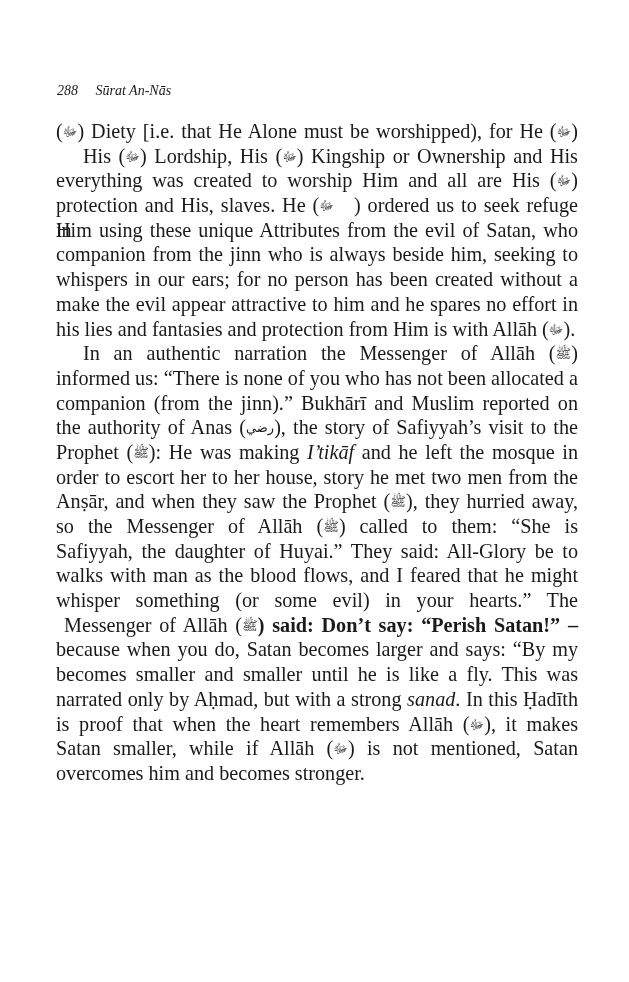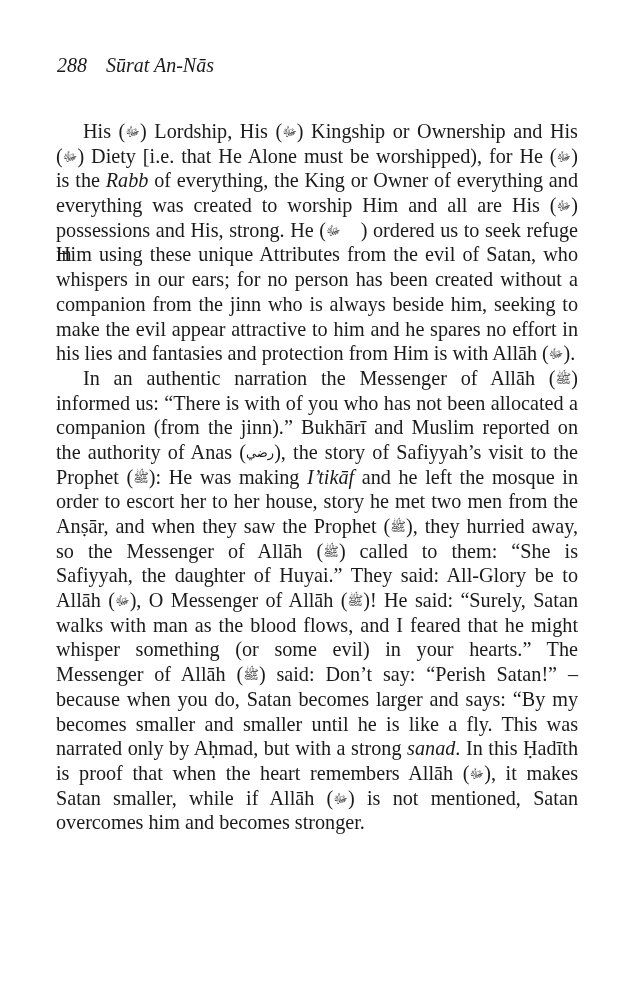--- a/index.html
+++ b/index.html
@@ -11,22 +11,22 @@
       width: 629px;
       height: 982px;
       position: relative;
       overflow: hidden;
       color: #1a1a1a;
       font-family: "Liberation Serif", serif;
     }
     .running-head {
       position: absolute;
       left: 57px;
-      top: 54px;
-      font-size: 20px;
+      top: 80px;
+      font-size: 14px;
       font-style: italic;
       line-height: 22px;
       white-space: nowrap;
     }
     .running-head .page-num {
       margin-right: 14px;
     }
     .body-text {
       position: absolute;
       left: 56px;
@@ -68,62 +68,60 @@
 <div>
 
   <div class="running-head">
     <span class="page-num">288</span>
     <span>Sūrat An-Nās</span>
   </div>
 
   <div class="body-text">
 
     <div>
+      <span class="line"><span class="seg" style="white-space: normal;">(</span><span class="honorific">ﷻ</span><span class="seg" style="white-space: normal;">) Diety [i.e. that He Alone must be worshipped), for He (</span><span class="honorific">ﷻ</span><span class="seg" style="white-space: normal;">)</span></span>
+
       <span class="line indent"><span class="seg" style="white-space: normal;">His (</span><span class="honorific">ﷻ</span><span class="seg" style="white-space: normal;">) Lordship, His (</span><span class="honorific">ﷻ</span><span class="seg" style="white-space: normal;">) Kingship or Ownership and His</span></span>
 
-      <span class="line"><span class="seg" style="white-space: normal;">(</span><span class="honorific">ﷻ</span><span class="seg" style="white-space: normal;">) Diety [i.e. that He Alone must be worshipped), for He (</span><span class="honorific">ﷻ</span><span class="seg" style="white-space: normal;">)</span></span>
-
-      <span class="line"><span class="seg" style="white-space: normal;">is the </span><span class="seg it" style="white-space: normal;">Rabb</span><span class="seg" style="white-space: normal;"> of everything, the King or Owner of everything and</span></span>
 
       <span class="line"><span class="seg" style="white-space: normal;">everything was created to worship Him and all are His (</span><span class="honorific">ﷻ</span><span class="seg" style="white-space: normal;">)</span></span>
 
-      <span class="line"><span class="seg" style="white-space: normal;">possessions and His, strong. He (</span><span class="honorific">ﷻ</span><span class="seg" style="white-space: normal; margin-left: 20px;">) ordered us to seek refuge in</span></span>
+      <span class="line"><span class="seg" style="white-space: normal;">protection and His, slaves. He (</span><span class="honorific">ﷻ</span><span class="seg" style="white-space: normal; margin-left: 20px;">) ordered us to seek refuge in</span></span>
 
       <span class="line">Him using these unique Attributes from the evil of Satan, who</span>
+      <span class="line">companion from the jinn who is always beside him, seeking to</span>
       <span class="line">whispers in our ears; for no person has been created without a</span>
-      <span class="line">companion from the jinn who is always beside him, seeking to</span>
       <span class="line">make the evil appear attractive to him and he spares no effort in</span>
 
       <span class="line last"><span class="seg" style="white-space: normal; margin-top: 12px;">his lies and fantasies and protection from Him is with Allāh (</span><span class="honorific">ﷻ</span><span class="seg" style="white-space: normal;">).</span></span>
     </div>
 
     <div>
       <span class="line indent"><span class="seg" style="white-space: normal;">In an authentic narration the Messenger of Allāh (</span><span class="honorific">ﷺ</span><span class="seg" style="white-space: normal;">)</span></span>
 
-      <span class="line">informed us: “There is with of you who has not been allocated a</span>
+      <span class="line">informed us: “There is none of you who has not been allocated a</span>
       <span class="line">companion (from the jinn).” Bukhārī and Muslim reported on</span>
 
       <span class="line"><span class="seg" style="white-space: normal;">the authority of Anas (</span><span class="honorific">رضي</span><span class="seg" style="white-space: normal;">), the story of Safiyyah’s visit to the</span></span>
 
       <span class="line"><span class="seg" style="white-space: normal;">Prophet (</span><span class="honorific">ﷺ</span><span class="seg" style="white-space: normal; margin-top: 24px;">): He was making </span><span class="seg it" style="white-space: normal;">I’tikāf</span><span class="seg" style="white-space: normal;"> and he left the mosque in</span></span>
 
       <span class="line">order to escort her to her house, story he met two men from the</span>
 
       <span class="line"><span class="seg" style="white-space: normal;">Anṣār, and when they saw the Prophet (</span><span class="honorific">ﷺ</span><span class="seg" style="white-space: normal;">), they hurried away,</span></span>
 
       <span class="line"><span class="seg" style="white-space: normal;">so the Messenger of Allāh (</span><span class="honorific">ﷺ</span><span class="seg" style="white-space: normal; margin-top: 16px;">) called to them: “She is</span></span>
 
       <span class="line">Safiyyah, the daughter of Huyai.” They said: All-Glory be to</span>
 
-      <span class="line"><span class="seg" style="white-space: normal;">Allāh (</span><span class="honorific">ﷻ</span><span class="seg" style="white-space: normal;">), O Messenger of Allāh (</span><span class="honorific">ﷺ</span><span class="seg" style="white-space: normal;">)! He said: “Surely, Satan</span></span>
 
       <span class="line">walks with man as the blood flows, and I feared that he might</span>
       <span class="line">whisper something (or some evil) in your hearts.” The</span>
 
-      <span class="line"><span class="seg" style="white-space: normal;">Messenger of Allāh (</span><span class="honorific">ﷺ</span><span class="seg" style="white-space: normal;">) said: Don’t say: “Perish Satan!” –</span></span>
+      <span class="line"><span class="seg" style="white-space: normal; margin-left: 8px;">Messenger of Allāh (</span><span class="honorific">ﷺ</span><span class="seg" style="white-space: normal; font-weight: bold;">) said: Don’t say: “Perish Satan!” –</span></span>
 
       <span class="line">because when you do, Satan becomes larger and says: “By my</span>
 
 
       <span class="line">becomes smaller and smaller until he is like a fly. This was</span>
 
       <span class="line"><span class="seg" style="white-space: normal;">narrated only by Aḥmad, but with a strong </span><span class="seg it" style="white-space: normal;">sanad</span><span class="seg" style="white-space: normal;">. In this Ḥadīth</span></span>
 
       <span class="line"><span class="seg" style="white-space: normal;">is proof that when the heart remembers Allāh (</span><span class="honorific">ﷻ</span><span class="seg" style="white-space: normal;">), it makes</span></span>
 

